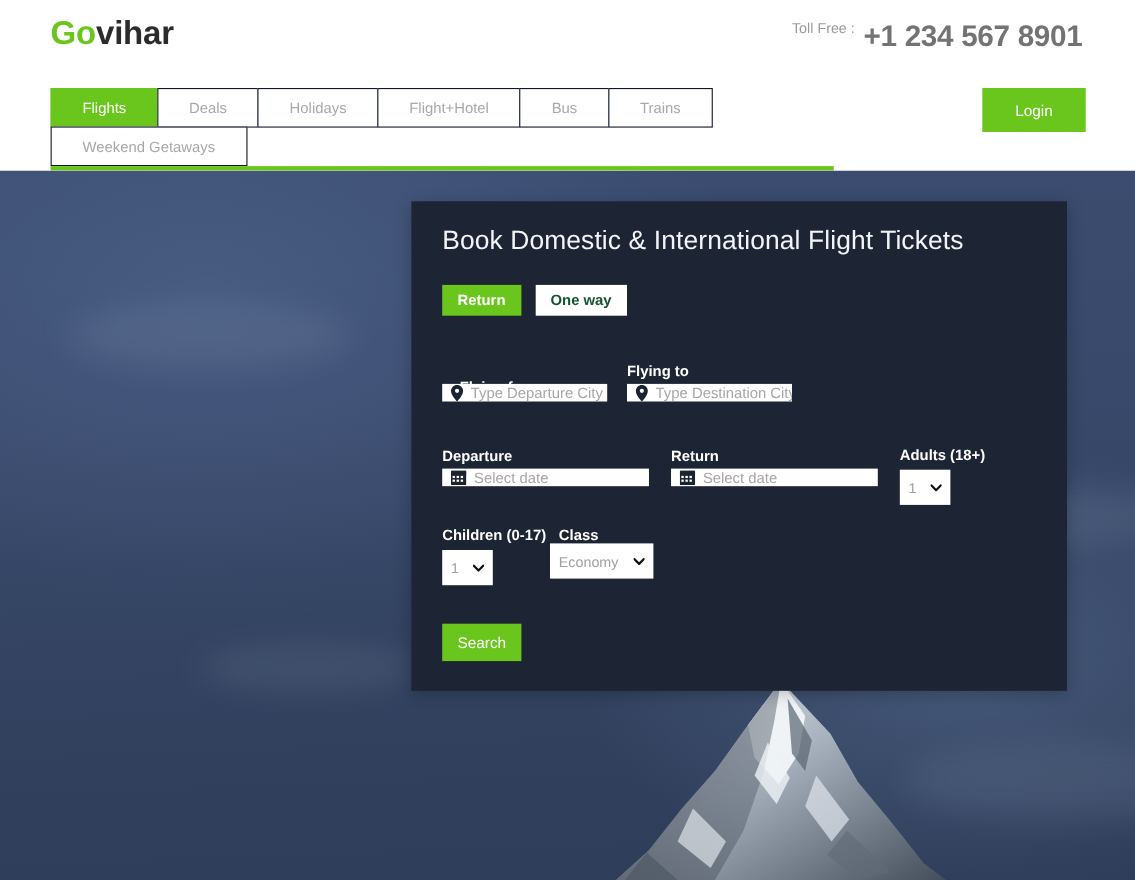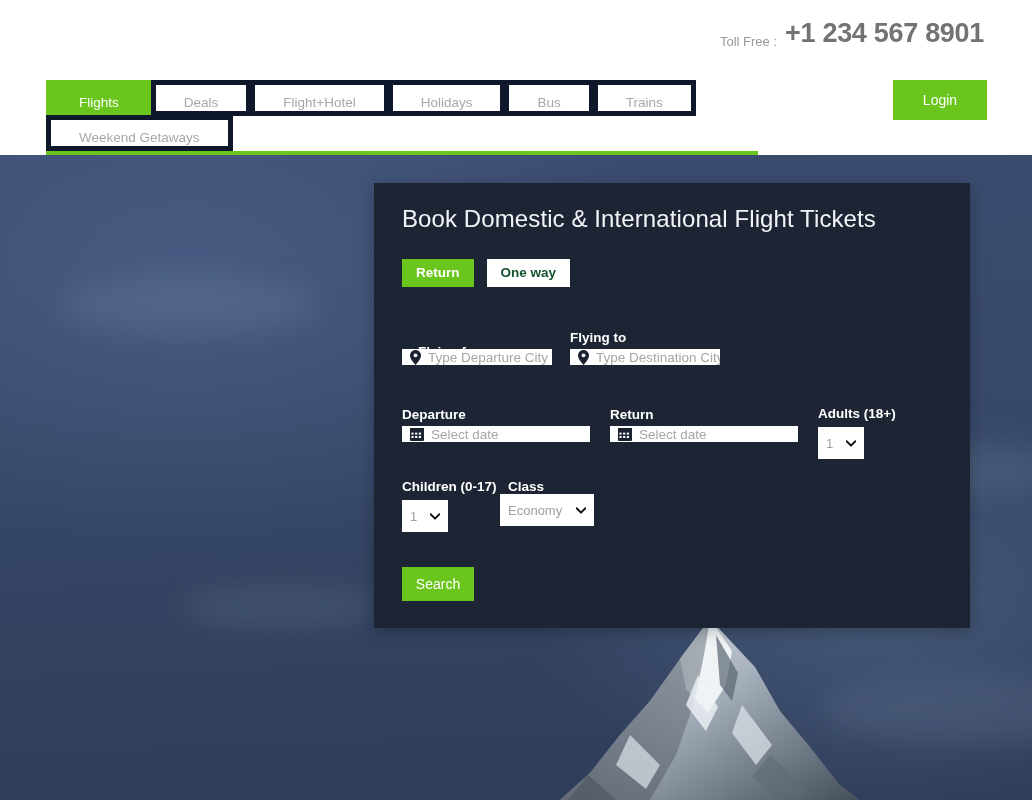--- a/index.html
+++ b/index.html
@@ -19,34 +19,34 @@
     z-index: 5;
   }
   .logo {
     position: absolute; left: 46px; top: 14px;
     font-size: 30px; font-weight: bold; letter-spacing: -0.2px;
     color: #2b2b2b; line-height: 34px;
   }
   .logo .go { color: #6ac61c; }
   .tollwrap {
     position: absolute; right: 48px; top: 18px;
-    display: flex; align-items: flex-end; gap: 8px;
+    display: flex; align-items: flex-start; gap: 8px;
   }
   .toll-label { font-size: 13px; color: #9a9a9a; }
   .toll-number { font-size: 27px; font-weight: bold; color: #737373; letter-spacing: -0.3px; }
 
   .navwrap { position: absolute; left: 46px; top: 80px; width: 950px; }
   .navrow { display: flex; flex-wrap: wrap; }
   .nav-tab {
     height: 36px; line-height: 36px;
     padding: 0 28px;
     font-size: 13.5px;
     color: #a8a8a8;
     background: #ffffff;
-    border: 5px solid #0f172a;
+    border: 1px solid #0f172a;
     margin-right: -1px;
     margin-bottom: -1px;
     text-align: center;
     white-space: nowrap;
   }
   .nav-tab.active {
     background: #6ac61c;
     color: #ffffff;
     border-color: #6ac61c;
   }
@@ -152,32 +152,33 @@
     font-family: "Liberation Sans", sans-serif;
   }
 </style>
 </head>
 <body>
 
 <div id="page">
 
   <div class="header">
 
+    <div class="logo"><span class="go">Go</span><span>vihar</span></div>
 
     <div class="tollwrap">
       <span class="toll-label">Toll Free :</span>
       <span class="toll-number">+1 234 567 8901</span>
     </div>
 
     <div class="navwrap">
       <div class="navrow">
         <div class="nav-tab active">Flights</div>
         <div class="nav-tab">Deals</div>
+        <div class="nav-tab">Holidays</div>
         <div class="nav-tab">Flight+Hotel</div>
-        <div class="nav-tab">Holidays</div>
         <div class="nav-tab">Bus</div>
         <div class="nav-tab">Trains</div>
       </div>
       <div class="navrow">
         <div class="nav-tab">Weekend Getaways</div>
       </div>
     </div>
 
     <div class="nav-underline"></div>
 

